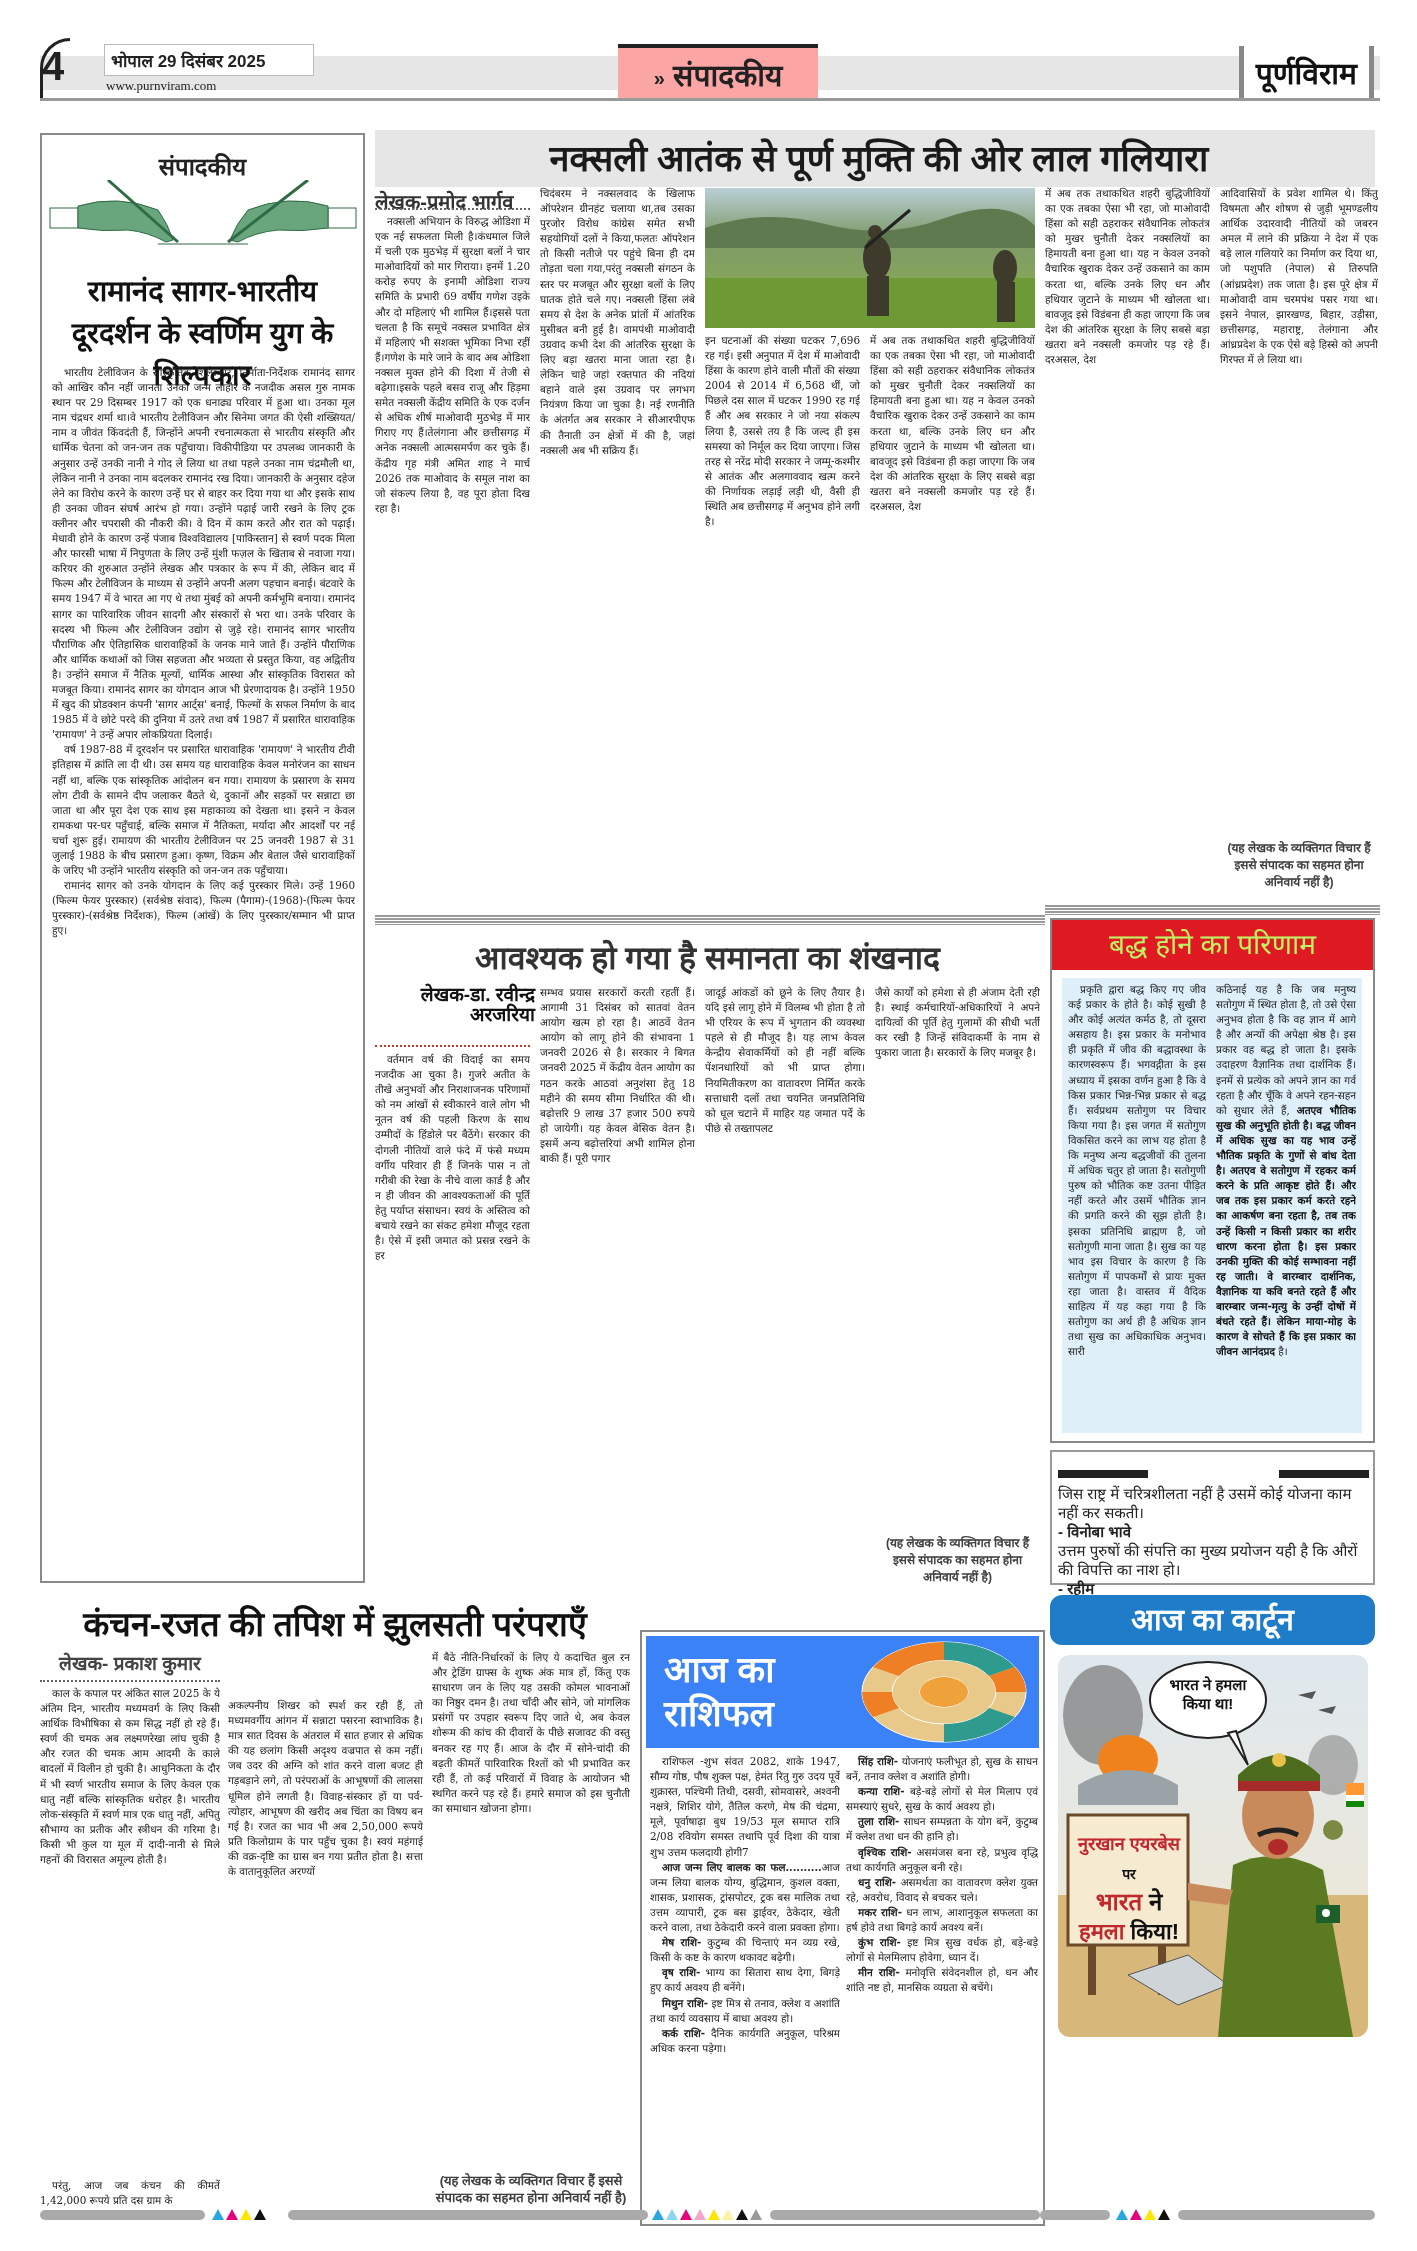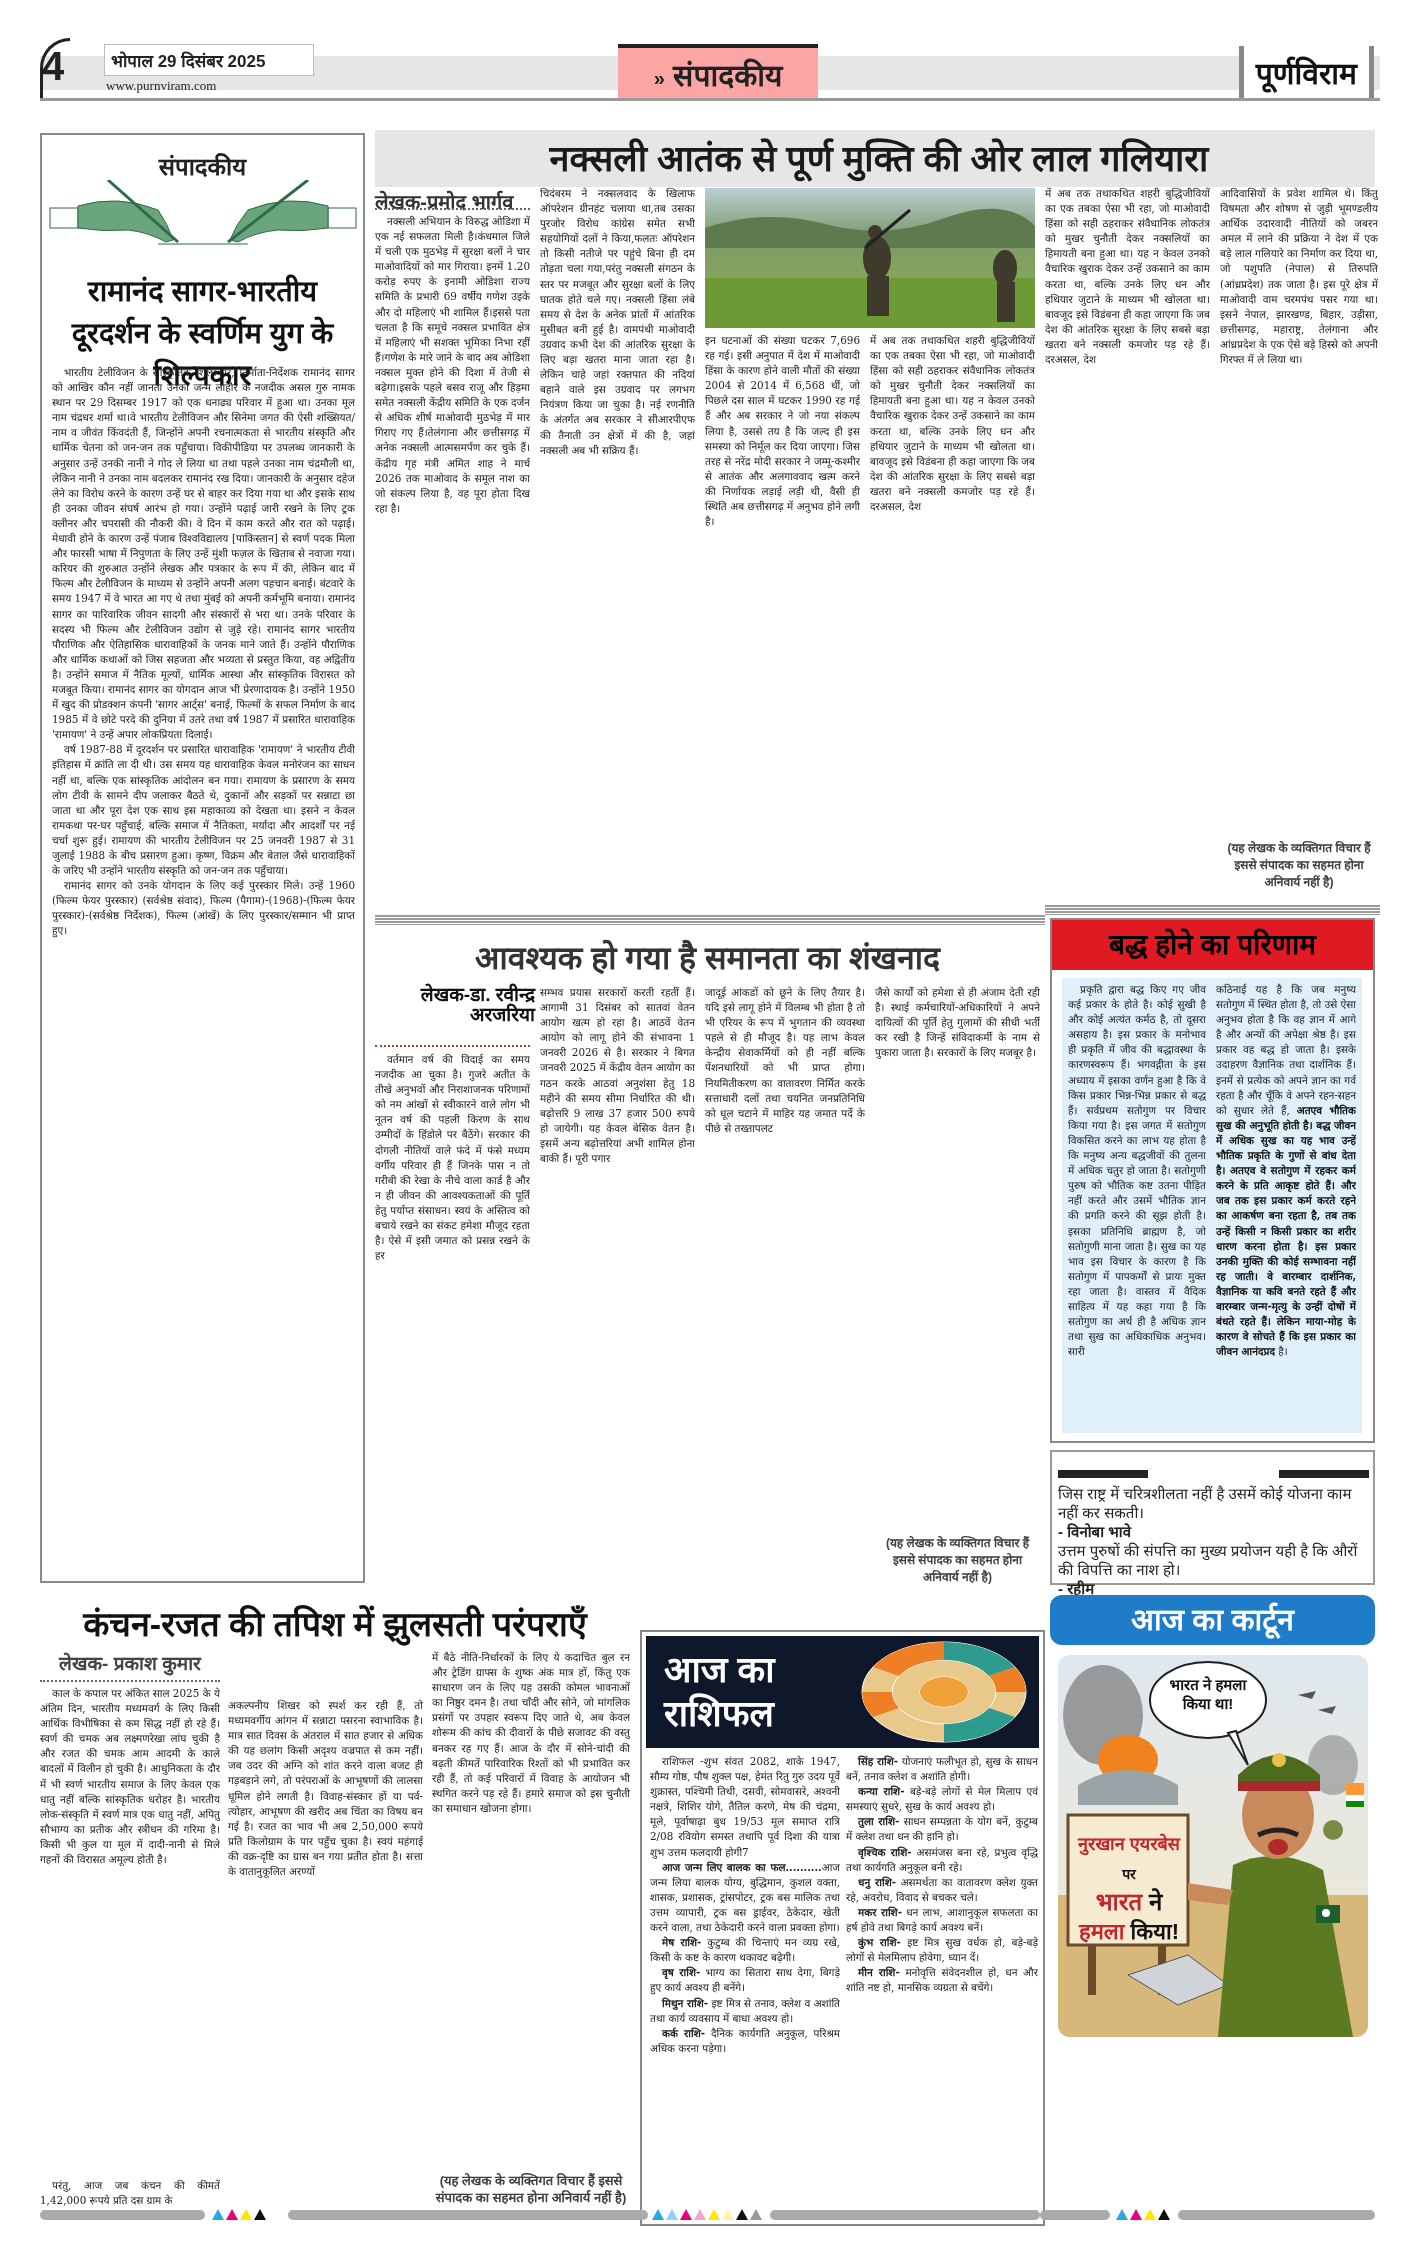--- a/index.html
+++ b/index.html
@@ -31,33 +31,33 @@
   .byline { font-family:"Liberation Sans", sans-serif; font-weight:bold; color:#333; }
   .dots { border-bottom: 2px dotted #666; }
   .dots-red { border-bottom: 2px dotted #c0392b; }
 
   .thick-rule { height:10px; background: repeating-linear-gradient(#9a9a9a 0 2px, #fff 2px 3px); }
 
   .disclaimer { font-family:"Liberation Sans", sans-serif; font-weight:bold; font-size:12px; text-align:center; line-height:17px; color:#404040; }
 
   
   #baddh-box { left:1050px; top:918px; width:325px; height:525px; border:2px solid #888; }
-  .baddh-head { position:absolute; left:0; top:0; width:100%; height:50px; background:#e01a22; color:#000000; text-align:center; font-family:"Liberation Sans", sans-serif; font-weight:bold; font-size:28px; line-height:50px; }
+  .baddh-head { position:absolute; left:0; top:0; width:100%; height:50px; background:#e01a22; color:#bef264; text-align:center; font-family:"Liberation Sans", sans-serif; font-weight:normal; font-size:28px; line-height:50px; }
   .baddh-body { position:absolute; left:10px; top:58px; width:300px; height:455px; background:#dff0fb; }
 
   #quote-box { left:1050px; top:1450px; width:325px; height:135px; border:2px solid #999; }
   .qbar { position:absolute; top:18px; height:8px; background:#222; }
   .quote-text { position:absolute; left:6px; top:32px; width:310px; font-family:"Liberation Sans", sans-serif; font-size:15px; line-height:19px; color:#222; }
 
   #cartoon-head { left:1050px; top:1595px; width:325px; height:50px; background:#1e7cc8; color:#fff; text-align:center; font-family:"Liberation Sans", sans-serif; font-weight:bold; font-size:30px; line-height:50px;border-radius:12px; }
   #cartoon { left:1058px; top:1655px; width:310px; height:382px; overflow:hidden; border-radius:12px; }
 
   
   #rashifal { left:640px; top:1630px; width:405px; height:596px; border:2px solid #888; }
-  .rashi-banner { position:absolute; left:4px; top:4px; width:393px; height:112px; background:#0f172a; }
+  .rashi-banner { position:absolute; left:4px; top:4px; width:393px; height:112px; background:#3b82f6; }
   .rashi-title { position:absolute; left:18px; top:12px; color:#fff; font-family:"Liberation Sans", sans-serif; font-weight:bold; font-size:36px; line-height:44px; }
   .wheel { position:absolute; right:10px; top:4px; width:170px; height:104px; }
 
   .footer-bar { position:absolute; height:10px; background:#aaa; border-radius:6px; }
   .tri { position:absolute; width:0; height:0; border-left:6px solid transparent; border-right:6px solid transparent; border-bottom:11px solid; }
 
   .strong { font-weight:bold; }
   .hl { font-weight:bold; color:#111; }
 </style>
 </head>

